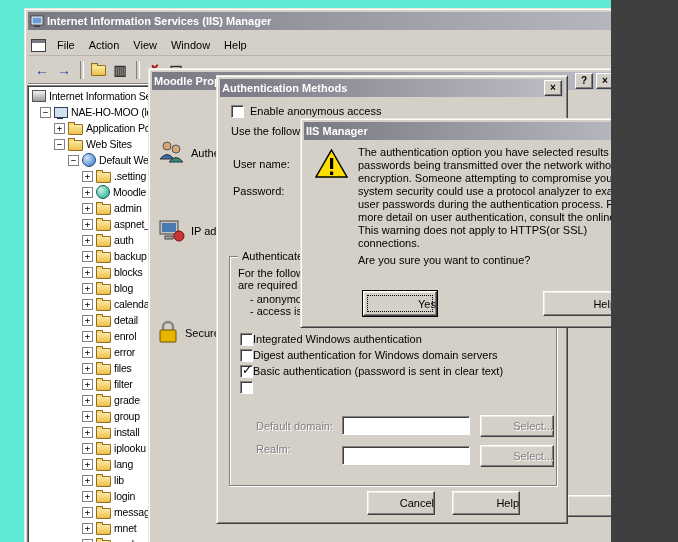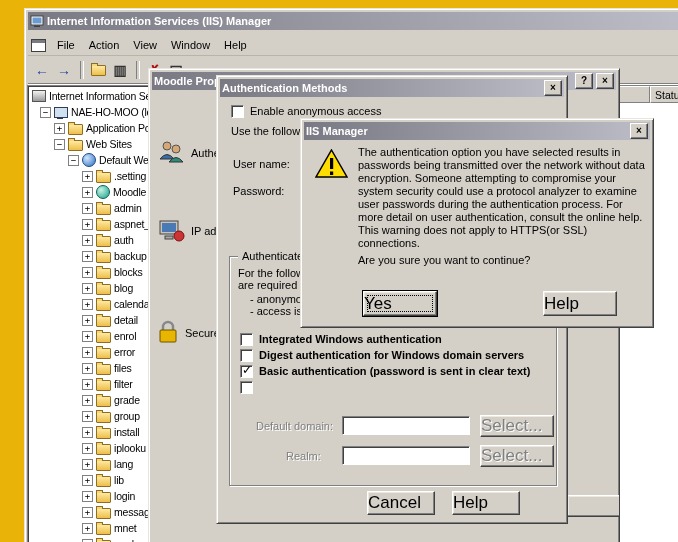--- a/index.html
+++ b/index.html
@@ -1,33 +1,33 @@
 <!DOCTYPE html>
 <html><head>
 <meta charset="utf-8">
 <style>
   html,body{margin:0;padding:0;background:#3f3f3f;}
-  .screen{position:relative;width:678px;height:542px;background:#eab308;overflow:hidden;
+  .screen{position:relative;width:611px;height:542px;background:#5eead4;overflow:hidden;
           font-family:"Liberation Sans",sans-serif;font-size:11px;color:#000;cursor:default;}
   .win{position:absolute;background:#d4d0c8;}
   .frame-raised{border:1px solid;border-color:#e8e5de #404040 #404040 #e8e5de;
                 box-shadow:inset 1px 1px 0 #fff, inset -1px -1px 0 #808080;}
   .abs{position:absolute;}
   .titlebar{position:absolute;left:3px;top:3px;right:3px;height:18px;
             background:linear-gradient(90deg,#797983,#bdbdc7);
             display:flex;align-items:center;gap:3px;padding:0 2px;color:#fff;
             font-weight:bold;font-size:11px;white-space:nowrap;overflow:hidden;}
   .titlebar .spacer{flex:1;}
   .caption-btn{flex:none;width:16px;height:14px;background:#d4d0c8;border:1px solid;
                border-color:#fff #404040 #404040 #fff;box-shadow:inset -1px -1px 0 #808080;
                color:#000;font-size:10px;font-weight:bold;display:flex;align-items:center;
                justify-content:center;line-height:1;}
   .btn{background:#d4d0c8;border:1px solid;border-color:#fff #404040 #404040 #fff;
        box-shadow:inset -1px -1px 0 #808080, inset 1px 1px 0 #ece9e2;
-       display:flex;align-items:center;justify-content:flex-start;font-size:17px;position:absolute;}
+       display:flex;align-items:center;justify-content:flex-end;font-size:11px;position:absolute;}
   .btn.default{outline:1px solid #000;}
   .btn .focus-dots{position:absolute;left:3px;right:3px;top:3px;bottom:3px;border:1px dotted #000;}
   .btn.disabled{color:#808080;text-shadow:1px 1px 0 #fff;}
   .sunken{border:1px solid;border-color:#808080 #fff #fff #808080;box-shadow:inset 1px 1px 0 #404040;}
   .field{position:absolute;background:#fff;border:1px solid;border-color:#808080 #fff #fff #808080;
          box-shadow:inset 1px 1px 0 #404040;}
   .dis-label{color:#808080;text-shadow:1px 1px 0 #fff;}
   .nowrap{white-space:nowrap;}
 
   
@@ -80,21 +80,21 @@
 
   
   .authdlg{left:216px;top:75px;width:350px;height:447px;overflow:hidden;}
   .cb{width:11px;height:11px;background:#fff;border:1px solid;border-color:#808080 #fff #fff #808080;
       box-shadow:inset 1px 1px 0 #404040;position:relative;flex:none;}
   .cb.checked::after{content:"✓";position:absolute;left:1px;top:-3px;font-size:12px;color:#000;}
   .groupbox{position:absolute;border:1px solid #808080;box-shadow:1px 1px 0 #fff, inset 1px 1px 0 #fff;}
   .gb-label{position:absolute;top:-7px;left:8px;background:#d4d0c8;padding:0 4px;white-space:nowrap;}
   .gb-inner{position:absolute;left:0;top:0;right:0;bottom:0;overflow:hidden;}
   .method-row{position:absolute;left:10px;height:14px;display:flex;align-items:center;white-space:nowrap;}
-  .method-row .mlabel{margin-left:6px;font-weight:bold;}
+  .method-row .mlabel{}
 
   
   .warndlg{left:300px;top:118px;width:352px;height:208px;overflow:hidden;}
   .warn-msg{position:absolute;left:57px;top:27px;width:288px;line-height:13px;white-space:pre-wrap;}
 </style>
 </head>
 <body>
 
 <div class="screen">
 
@@ -368,21 +368,21 @@
               <div class="cb"></div>
             </div>
           </div>
 
         <span class="abs nowrap dis-label" style="left:26px;top:163px;">Default domain:</span>
         <div class="field" style="left:112px;top:159px;width:126px;height:17px;"></div>
         <div class="btn disabled" style="left:250px;top:158px;width:72px;height:20px;">
           <span>Select...</span>
         </div>
 
-        <span class="abs nowrap dis-label" style="left:26px;top:193px;margin-left:30px;">Realm:</span>
+        <span class="abs nowrap dis-label" style="left:26px;top:186px;">Realm:</span>
         <div class="field" style="left:112px;top:189px;width:126px;height:17px;"></div>
         <div class="btn disabled" style="left:250px;top:188px;width:72px;height:20px;">
           <span>Select...</span>
         </div>
       </div>
     </div>
 
     <div class="btn" style="left:150px;top:415px;width:66px;height:22px;">
       <span>Cancel</span>
     </div>

